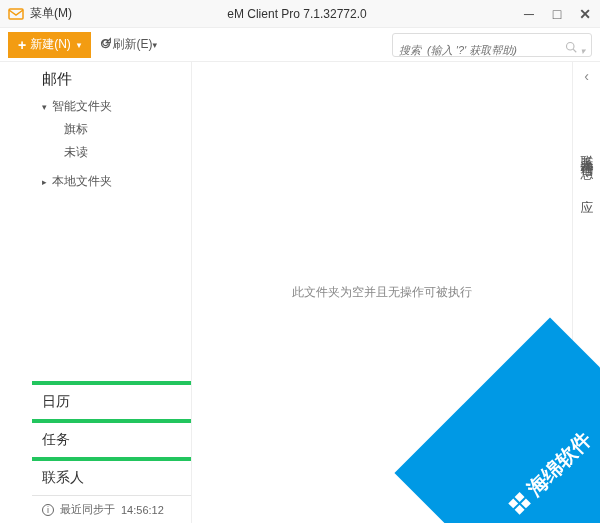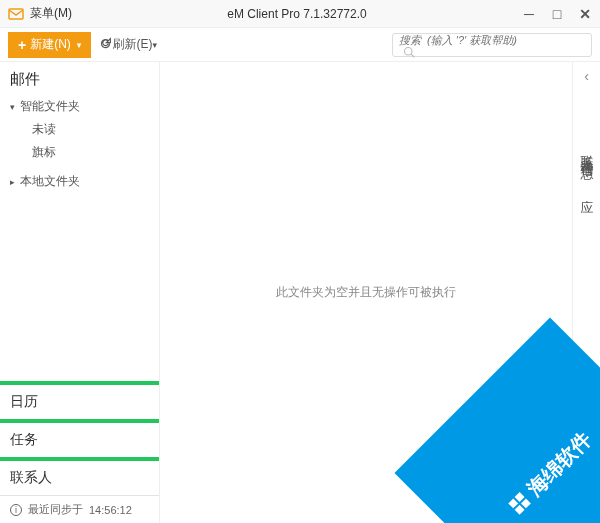--- a/index.html
+++ b/index.html
@@ -12,26 +12,26 @@
   .win-controls { display: flex; gap: 14px; }
   .win-btn { width: 14px; height: 14px; display: flex; align-items: center; justify-content: center; cursor: pointer; color: #555; font-size: 14px; font-weight: bold; }
 
   .toolbar { height: 34px; display: flex; align-items: center; padding: 0 8px; gap: 8px; border-bottom: 1px solid #eee; }
   .new-btn { background: #f39c12; color: #fff; height: 26px; padding: 0 10px; display: flex; align-items: center; gap: 4px; font-size: 12px; cursor: pointer; border: none; }
   .new-btn .plus { font-size: 14px; font-weight: bold; }
   .new-btn .chev { font-size: 9px; margin-left: 2px; }
   .refresh-btn { display: flex; align-items: center; gap: 0; color: #555; cursor: pointer; font-size: 12px; }
   .refresh-btn .chev { font-size: 9px; }
   .spacer { flex: 1; }
-  .search-box { width: 200px; height: 24px; border: 1px solid #ddd; border-radius: 3px; display: flex; align-items: flex-start; padding: 0 6px; color: #aaa; font-style: italic; flex-direction: column; }
+  .search-box { width: 200px; height: 24px; border: 1px solid #ddd; border-radius: 3px; display: flex; align-items: flex-end; padding: 0 6px; color: #aaa; font-style: italic; }
   .search-input { border: none; outline: none; flex: 1; font-size: 11px; color: #aaa; font-style: italic; }
   .search-icon { color: #bbb; font-size: 12px; margin-left: 4px; }
   .search-chev { color: #bbb; font-size: 9px; margin-left: 3px; }
 
-  .body { display: flex; height: calc(523px - 28px - 34px); }
+  .body { display: flex; height: calc(523px - 28px - 34px); margin-left: 32px; }
 
   .sidebar { width: 160px; display: flex; flex-direction: column; border-right: 1px solid #eee; }
   .sidebar-active { flex: 1; overflow: hidden; }
   .section-title { font-size: 15px; padding: 8px 10px 6px; color: #222; }
   .tree { padding: 0 6px; }
   .tree-node { display: flex; align-items: center; padding: 3px 4px; color: #555; cursor: pointer; font-size: 12px; }
   .tree-caret { width: 10px; font-size: 9px; color: #555; }
   .tree-child { padding-left: 26px; }
   .sidebar-bottom .section-row { border-top: 4px solid #22c55e; padding: 8px 10px; font-size: 14px; color: #333; cursor: pointer; }
   .status-row { border-top: 1px solid #e3e3e3; padding: 6px 10px; font-size: 11px; color: #666; display: flex; align-items: center; gap: 6px; }
@@ -99,24 +99,24 @@
 
   <div class="sidebar">
     <div class="sidebar-active">
       <div class="section-title">邮件</div>
       <div class="tree">
         <div class="tree-node">
           <span class="tree-caret">▾</span>
           <span>智能文件夹</span>
         </div>
         <div class="tree-node tree-child">
-          <span>未读</span>
+          <span>旗标</span>
         </div>
         <div class="tree-node tree-child">
-          <span>旗标</span>
+          <span>未读</span>
         </div>
         <div style="height:6px"></div>
         <div class="tree-node">
           <span class="tree-caret">▸</span>
           <span>本地文件夹</span>
         </div>
       </div>
     </div>
     <div class="sidebar-bottom">
       <div class="section-row">日历</div>

